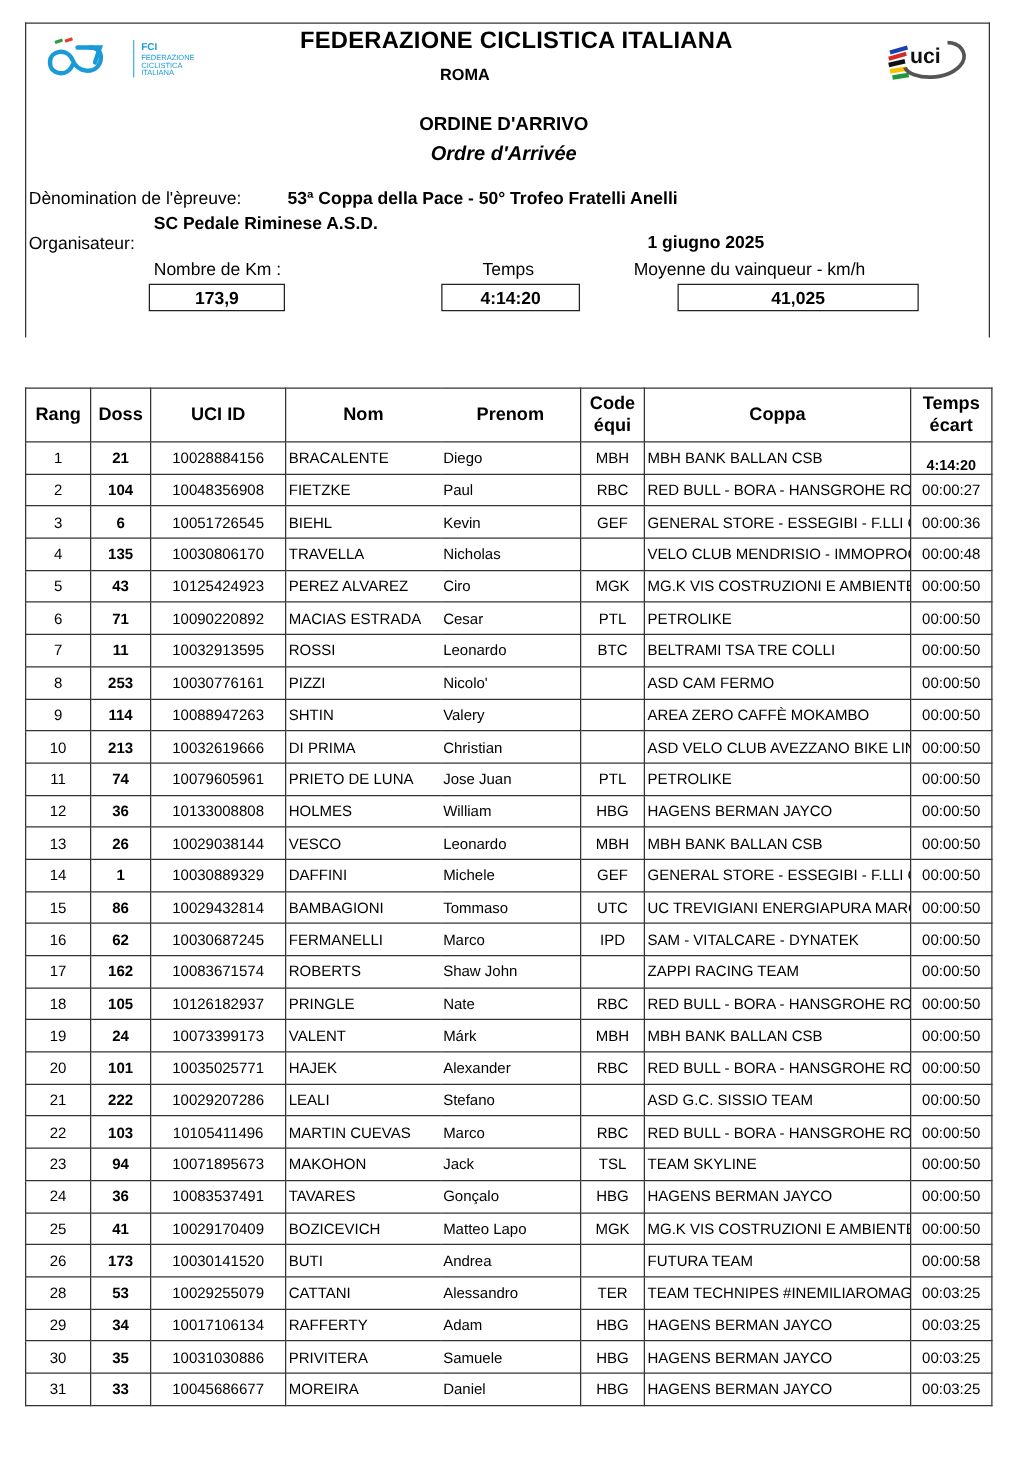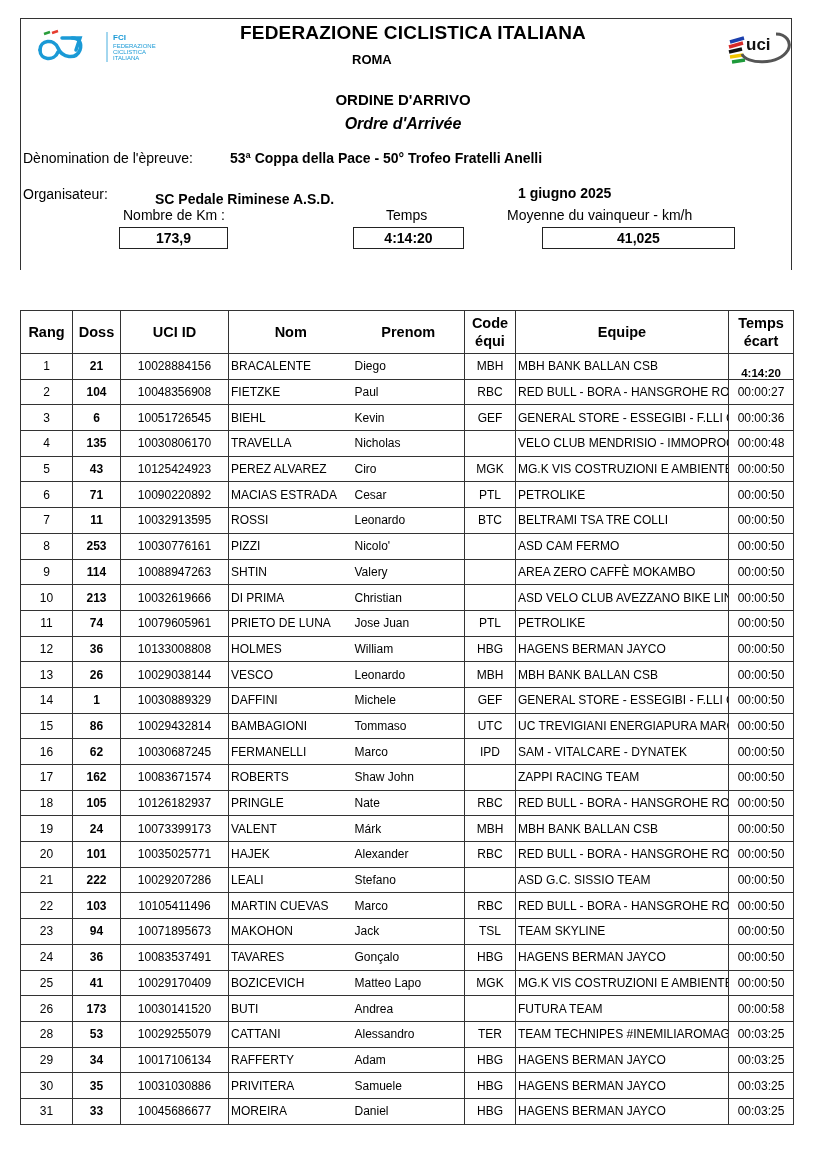--- a/index.html
+++ b/index.html
@@ -18,21 +18,21 @@
   table.results th { font-weight:bold; font-size:14.5px; height:42px; line-height:18px; }
   table.results td.c { text-align:center; }
   table.results td.l { text-align:left; padding-left:2px; }
   table.results td.bold { font-weight:bold; }
   table.results td.nom { border-right:none; }
   table.results td.prenom { border-left:none; }
   table.results th.nom { border-right:none; }
   table.results th.prenom { border-left:none; }
   td.time-first { font-weight:bold; font-size:11.5px; vertical-align:bottom; padding-bottom:1px; }
   .logo-fci { left:36px; top:28px; width:135px; height:40px; }
-  .logo-uci { left:726px; top:28px; width:72px; height:40px; }
+  .logo-uci { left:708px; top:28px; width:72px; height:40px; }
 </style>
 </head>
 <body>
 
 <div class="frame"></div>
 
 <div class="abs logo-fci">
   <svg width="135" height="40" viewBox="0 0 135 40">
     <line x1="8" y1="6" x2="14" y2="4" stroke="#2a9d3a" stroke-width="2.5"></line>
     <line x1="16" y1="5" x2="22" y2="3" stroke="#e63b2e" stroke-width="2.5"></line>
@@ -61,21 +61,21 @@
 
 <div class="abs title">FEDERAZIONE CICLISTICA ITALIANA</div>
 <div class="abs city">ROMA</div>
 <div class="abs ordre1">ORDINE D'ARRIVO</div>
 <div class="abs ordre2">Ordre d'Arrivée</div>
 
 <div class="abs lbl" style="left:23px; top:150px;">Dènomination de l'èpreuve:</div>
 <div class="abs val" style="left:230px; top:150px;">53ª Coppa della Pace - 50° Trofeo Fratelli Anelli</div>
 
 <div class="abs lbl" style="left:23px; top:186px;">Organisateur:</div>
-<div class="abs val" style="left:123px; top:191px;margin-left:32px;">SC Pedale Riminese A.S.D.</div>
+<div class="abs val" style="left:123px; top:170px;">SC Pedale Riminese A.S.D.</div>
 <div class="abs val" style="left:518px; top:185px;">1 giugno 2025</div>
 
 <div class="abs lbl" style="left:123px; top:207px;">Nombre  de Km :</div>
 <div class="abs lbl" style="left:386px; top:207px;">Temps</div>
 <div class="abs lbl" style="left:507px; top:207px;">Moyenne du vainqueur - km/h</div>
 
 <div class="box" style="left:119px; top:227px; width:109px;">173,9</div>
 <div class="box" style="left:353px; top:227px; width:111px;">4:14:20</div>
 <div class="box" style="left:542px; top:227px; width:193px;">41,025</div>
 
@@ -91,21 +91,21 @@
       <col style="width:65px">
   </colgroup>
   <thead>
     <tr>
       <th>Rang</th>
       <th>Doss</th>
       <th>UCI ID</th>
       <th class="nom">Nom</th>
       <th class="prenom">Prenom</th>
       <th><span>Code</span><br><span>équi</span></th>
-      <th>Equipe</th>
+      <th>Coppa</th>
       <th><span>Temps</span><br><span>écart</span></th>
     </tr>
   </thead>
   <tbody id="tbody">
       <tr>
         <td class="c">1</td>
         <td class="c bold">21</td>
         <td class="c">10028884156</td>
         <td class="l nom">BRACALENTE</td>
         <td class="l prenom">Diego</td>

